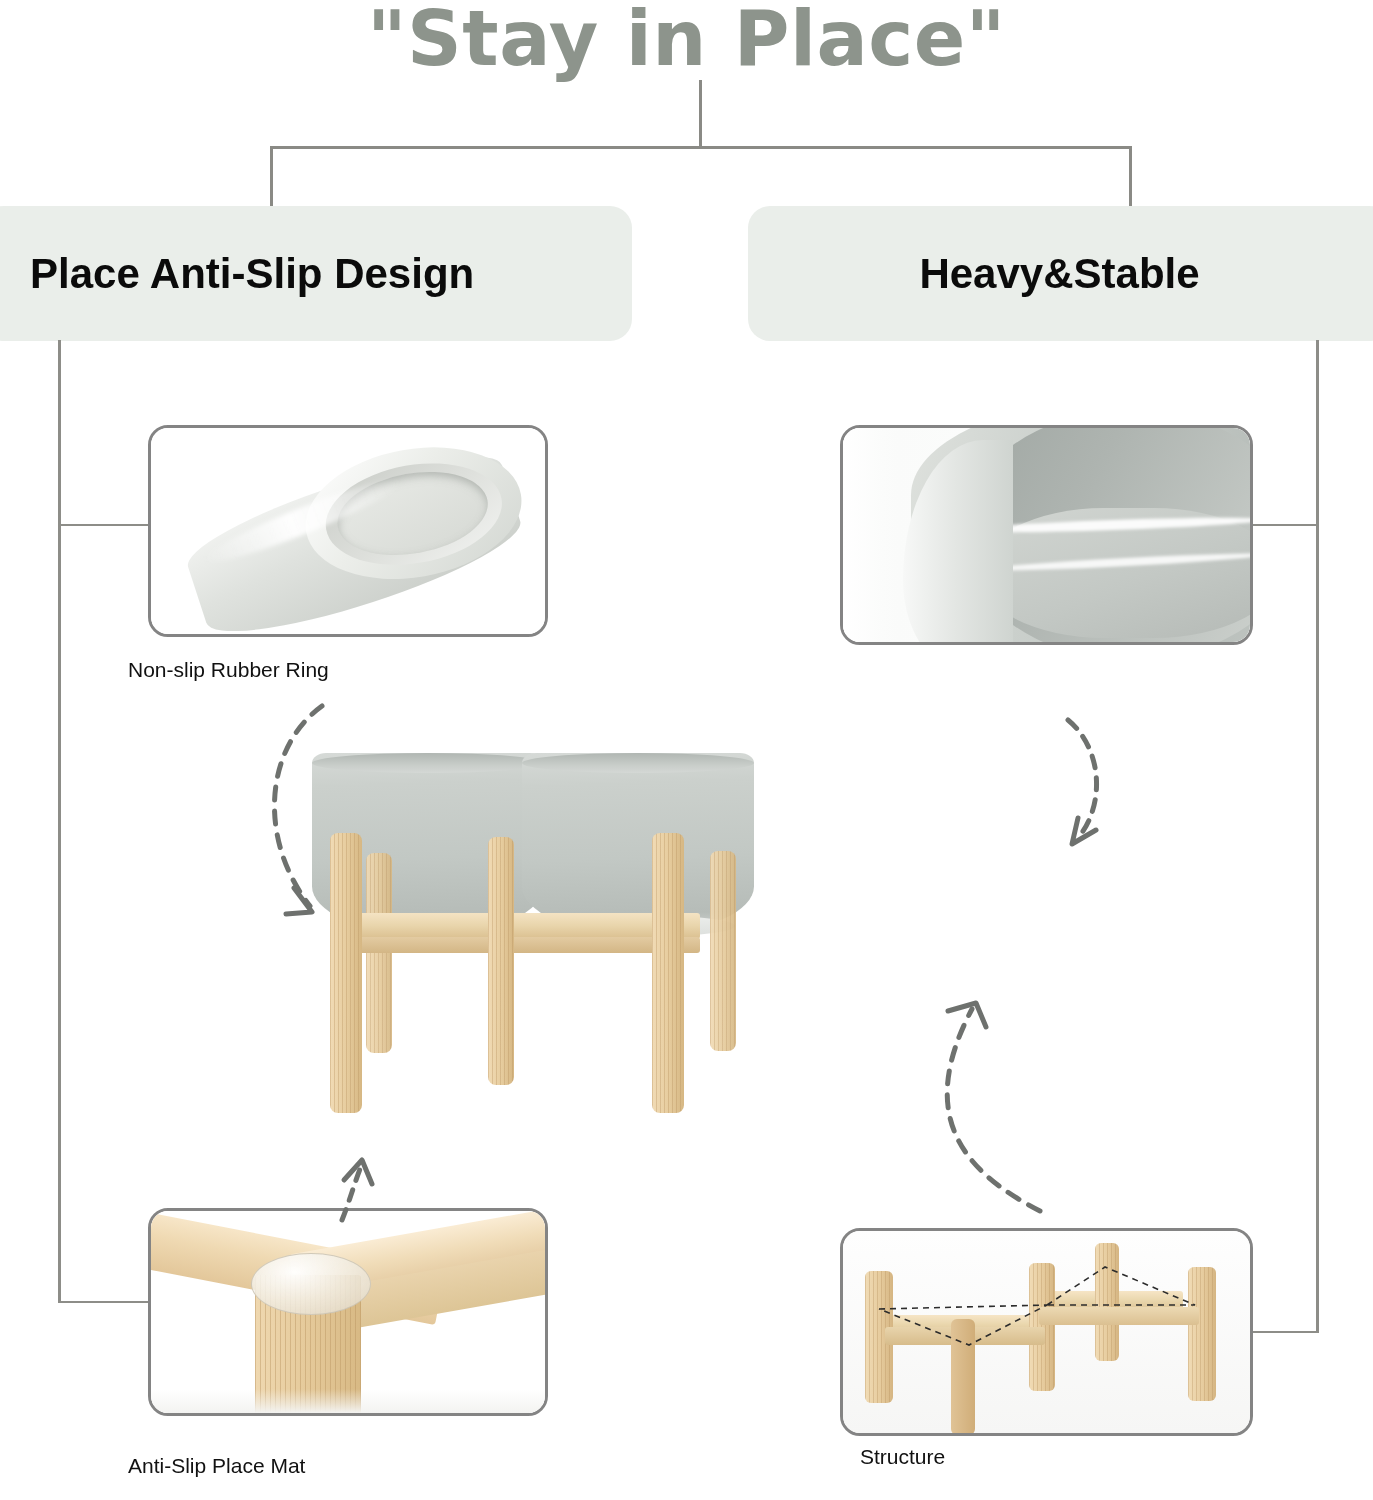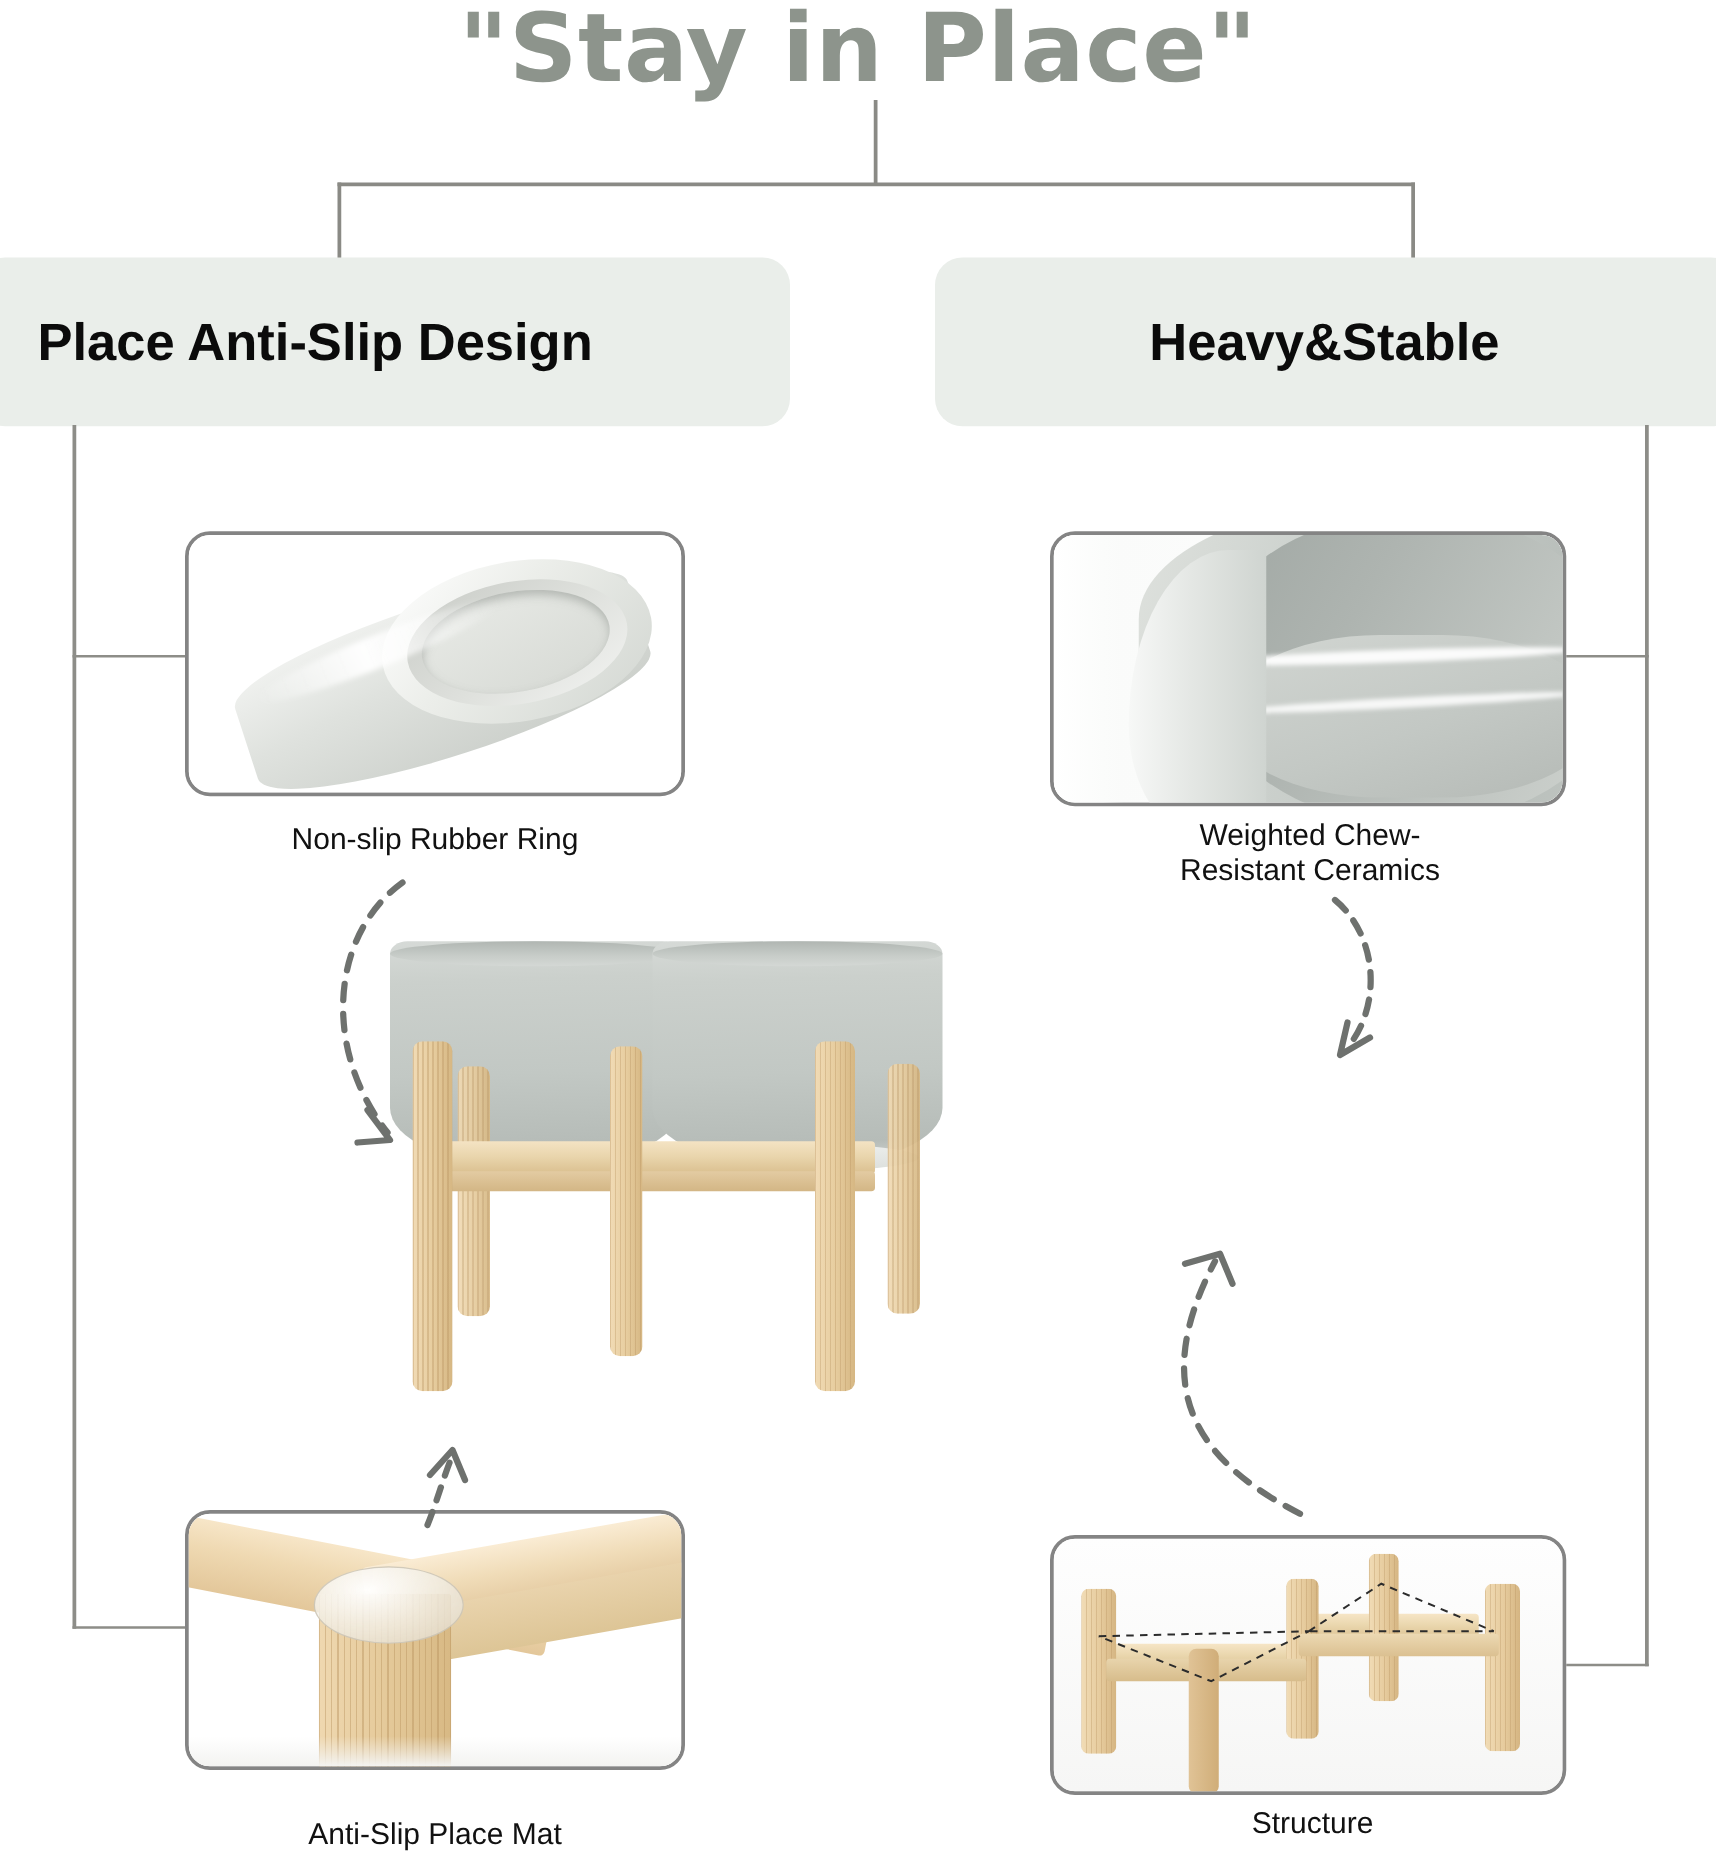--- a/index.html
+++ b/index.html
@@ -89,22 +89,21 @@
   
   .inset {
     position: absolute;
     border: 3px solid #848484;
     border-radius: 20px;
     background: #fdfdfd;
     overflow: hidden;
   }
   .inset-caption {
     position: absolute;
-    text-align: center;
-    font-size: 24px;
+    font-size: 21px;
     color: #111;
     line-height: 1.18;
     font-family: "Liberation Sans", sans-serif;
   }
 
   #inset-tl { left: 148px; top: 425px; width: 400px; height: 212px; }
   #cap-tl   { left: 128px; top: 658px; width: 440px; }
   #inset-tr { left: 840px; top: 425px; width: 413px; height: 220px; }
   #cap-tr   { left: 880px; top: 655px; width: 336px; }
   #inset-bl { left: 148px; top: 1208px; width: 400px; height: 208px; }
@@ -340,24 +339,20 @@
     <div class="bowl-in-wrap">
       <div class="bi-body"></div>
       <div class="bi-cavity"></div>
       <div class="bi-floor"></div>
       <div class="bi-gloss-1"></div>
       <div class="bi-gloss-2"></div>
       <div class="bi-wall-left"></div>
       <div class="bi-highlight"></div>
     </div>
   </div>
-  <div class="inset-caption" id="cap-tr">
-    <div>Weighted Chew-</div>
-    <div>Resistant Ceramics</div>
-  </div>
 
   <div class="inset" id="inset-bl">
     <div class="mat-wrap">
       <div class="mat-rail-h"></div>
       <div class="mat-rail-h2"></div>
       <div class="mat-rail-shadow"></div>
       <div class="mat-leg"></div>
       <div class="mat-pad"></div>
       <div class="mat-floor-shadow"></div>
     </div>

